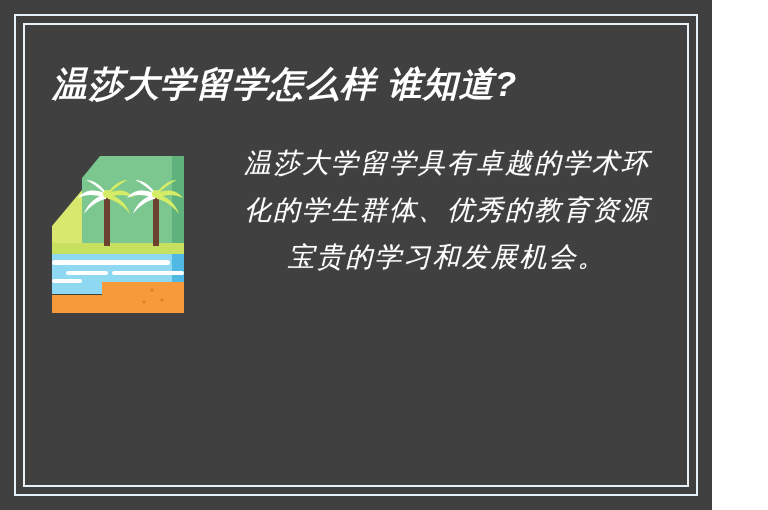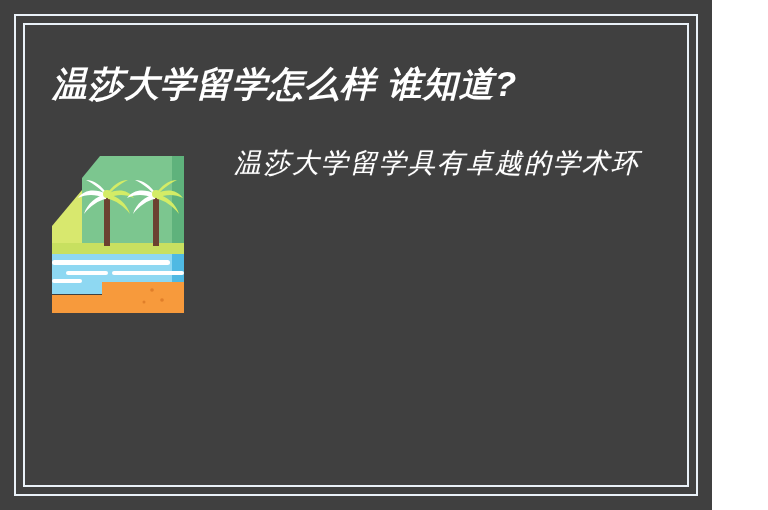--- a/index.html
+++ b/index.html
@@ -92,20 +92,21 @@
     line-height: 47px;
     letter-spacing: 2px;
     font-style: italic;
     font-weight: 500;
     font-family: "Liberation Serif", "DejaVu Serif", serif;
     text-shadow: 0 0 1px rgba(255,255,255,0.45);
   }
   .body-text p {
     margin: 0;
     white-space: nowrap;
+    text-align: center;
   }
 </style>
 </head>
 <body>
 
 <div class="poster">
 
   <div class="frame-outer"></div>
   <div class="frame-inner"></div>
 
@@ -156,16 +157,18 @@
           <path d="M104 46 C115 40 125 42 131 50 C123 46 113 46 106 50 Z" fill="#d4ec66"></path>
           <path d="M104 46 C115 48 124 56 127 66 C121 58 112 52 105 51 Z" fill="#d4ec66"></path>
           <path d="M104 46 C109 38 117 32 125 32 C117 36 109 42 105 48 Z" fill="#d4ec66"></path>
           <circle cx="104" cy="46" r="4" fill="#d4ec66"></circle>
         </g>
       </svg>
     </div>
 
     <div class="body-text">
       <p>温莎大学留学具有卓越的学术环</p>
+      <p>化的学生群体、优秀的教育资源</p>
+      <p>宝贵的学习和发展机会。</p>
     </div>
 
   </div>
 </div>
 
 </body></html>

